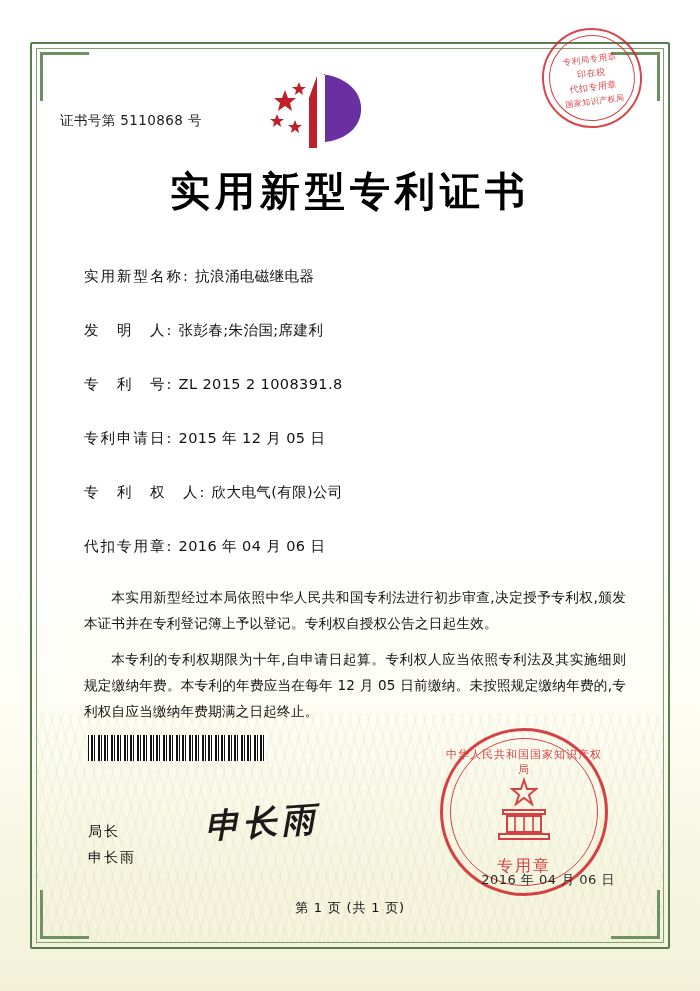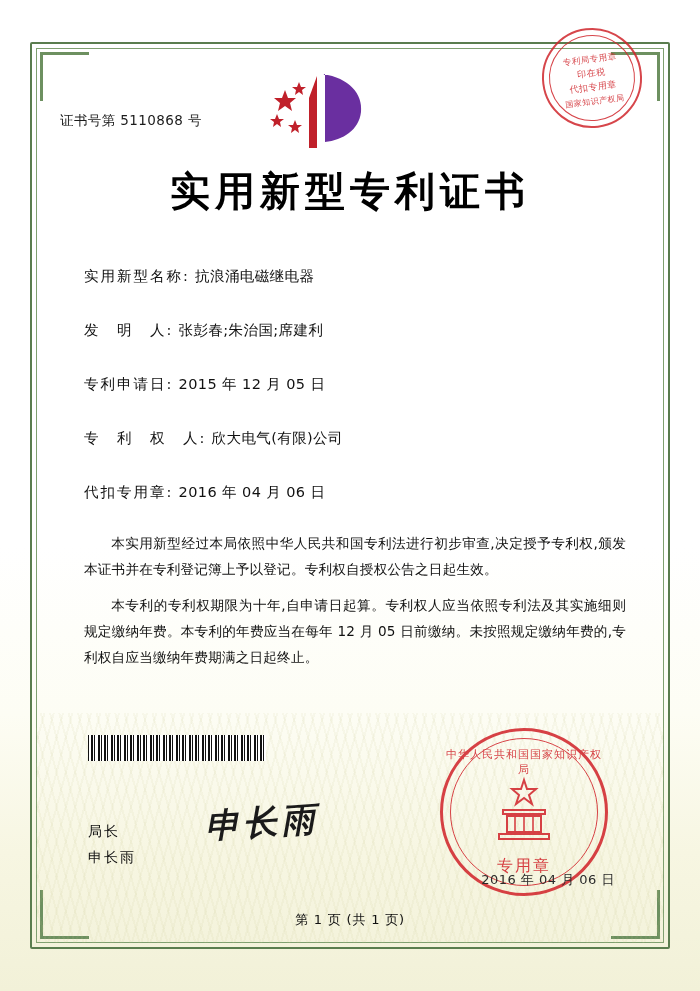--- a/index.html
+++ b/index.html
@@ -219,21 +219,21 @@
     right: 85px;
     bottom: 102px;
     font-size: 13px;
     color: #2a2a2a;
     letter-spacing: .5px;
   }
 
   .page-foot {
     position: absolute;
     left: 0; right: 0;
-    bottom: 62px;
+    bottom: 74px;
     text-align: center;
     font-size: 13px;
     color: #111;
     letter-spacing: .8px;
   }
 </style>
 </head>
 <body>
 
 <div class="page">
@@ -270,20 +270,24 @@
     <div class="title">实用新型专利证书</div>
 
     <div class="fields">
       <div class="field">
         <span class="lbl">实用新型名称:</span>
         <span class="val">抗浪涌电磁继电器</span>
       </div>
       <div class="field">
         <span class="lbl">发　明　人:</span>
         <span class="val">张彭春;朱治国;席建利</span>
+      </div>
+      <div class="field">
+        <span class="lbl">专　利　号:</span>
+        <span class="val">ZL 2015 2 1008391.8</span>
       </div>
       <div class="field">
         <span class="lbl">专利申请日:</span>
         <span class="val">2015 年 12 月 05 日</span>
       </div>
       <div class="field">
         <span class="lbl">专　利　权　人:</span>
         <span class="val">欣大电气(有限)公司</span>
       </div>
       <div class="field">

